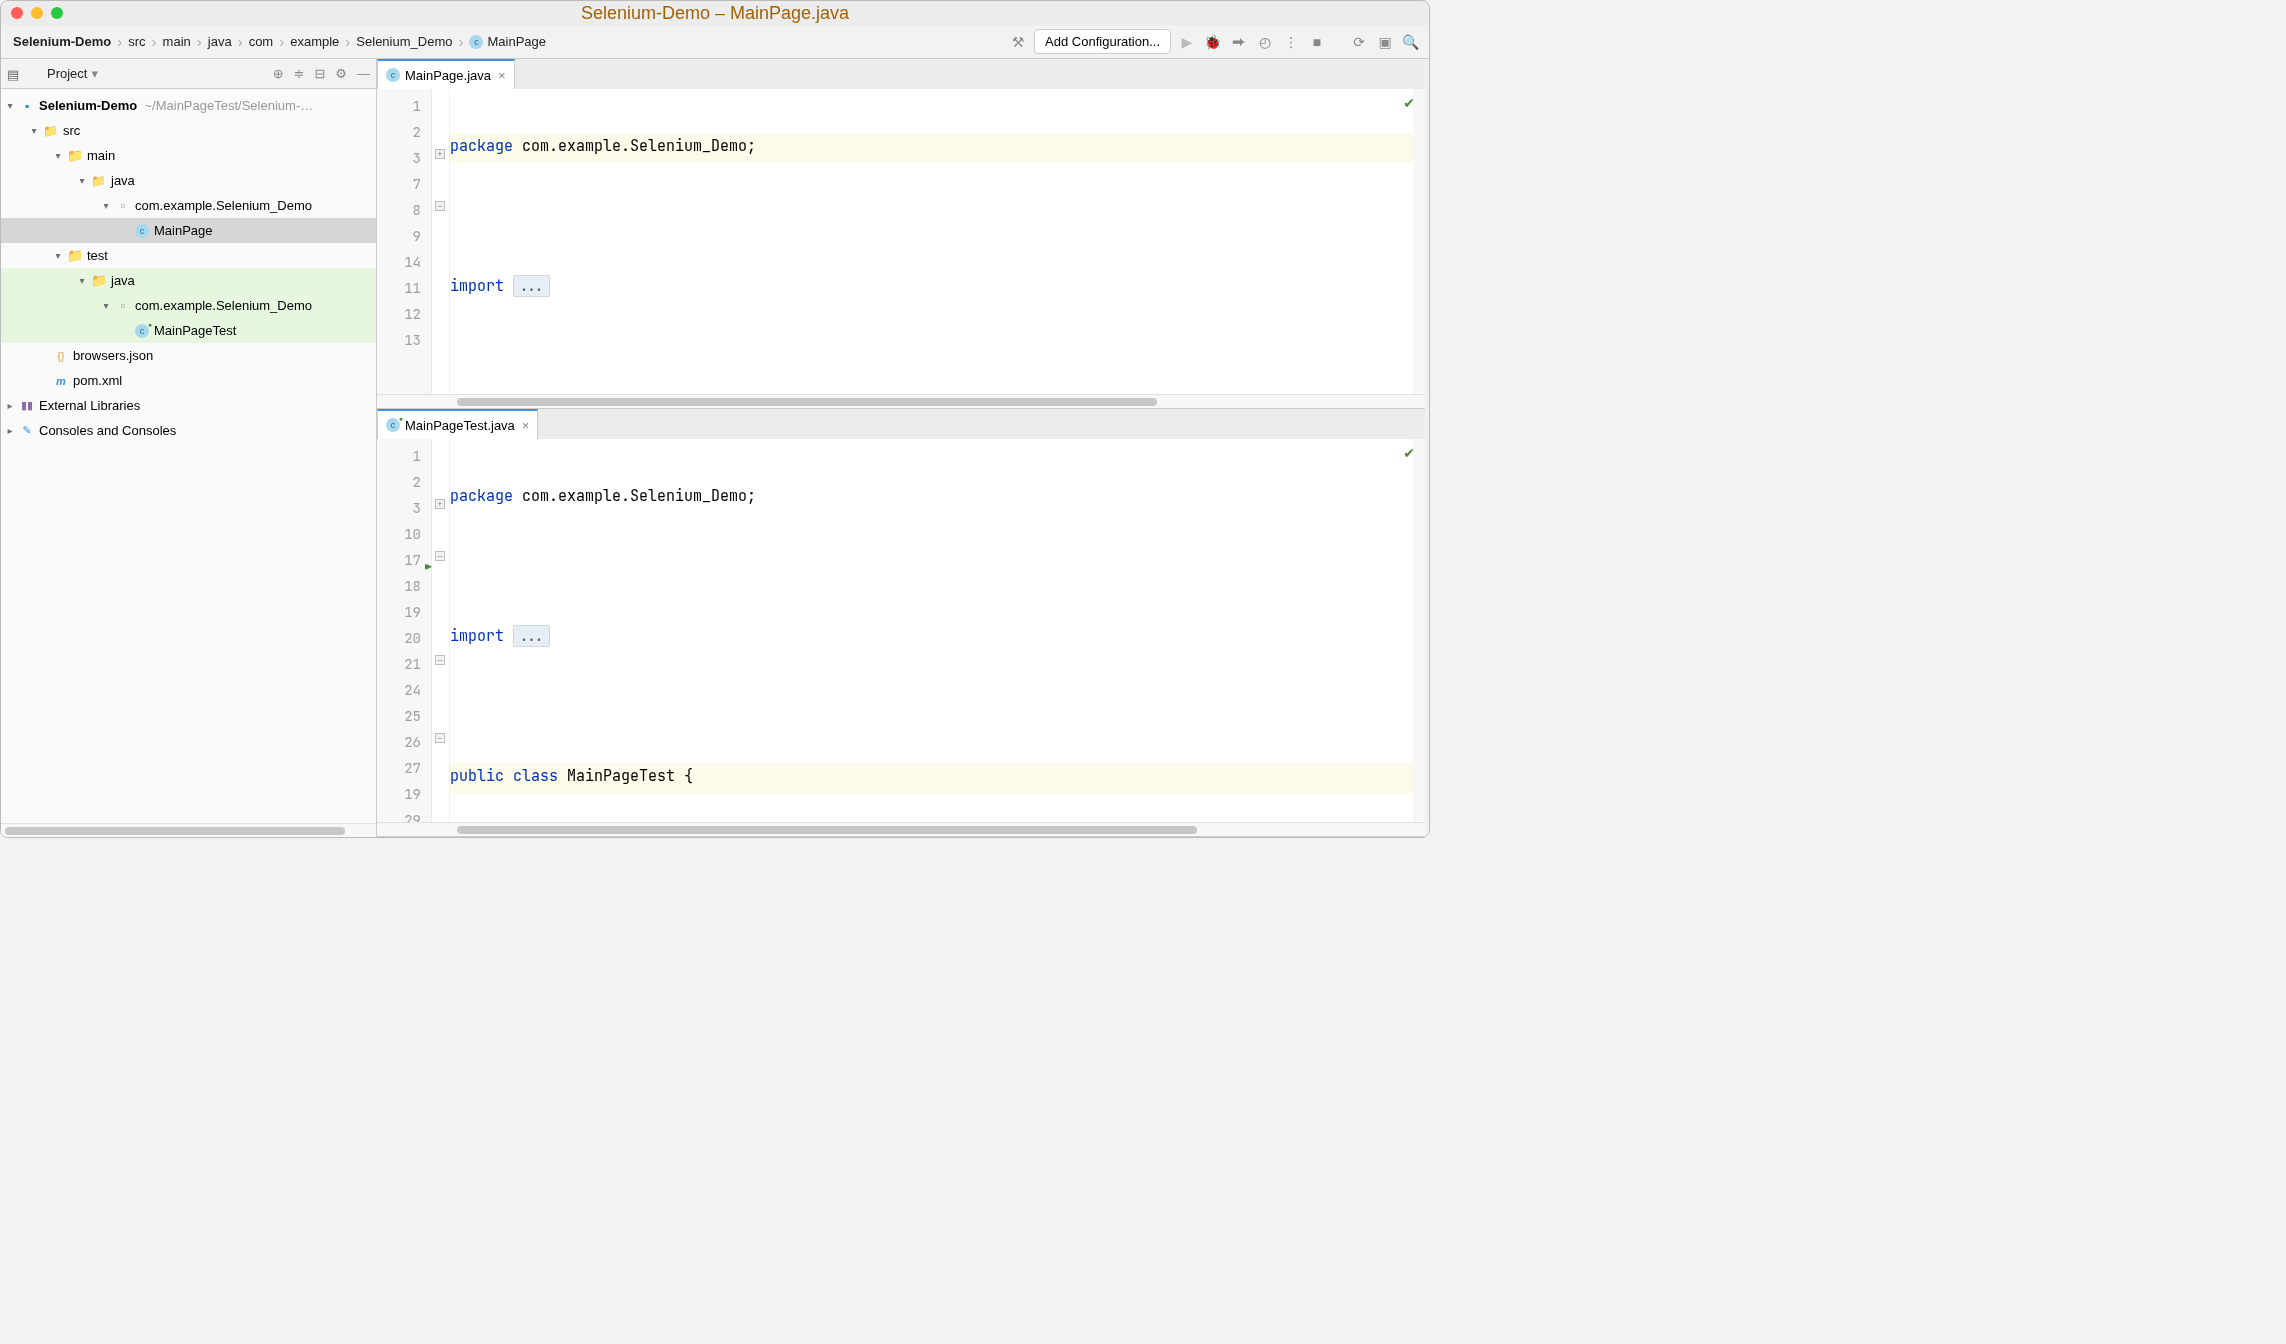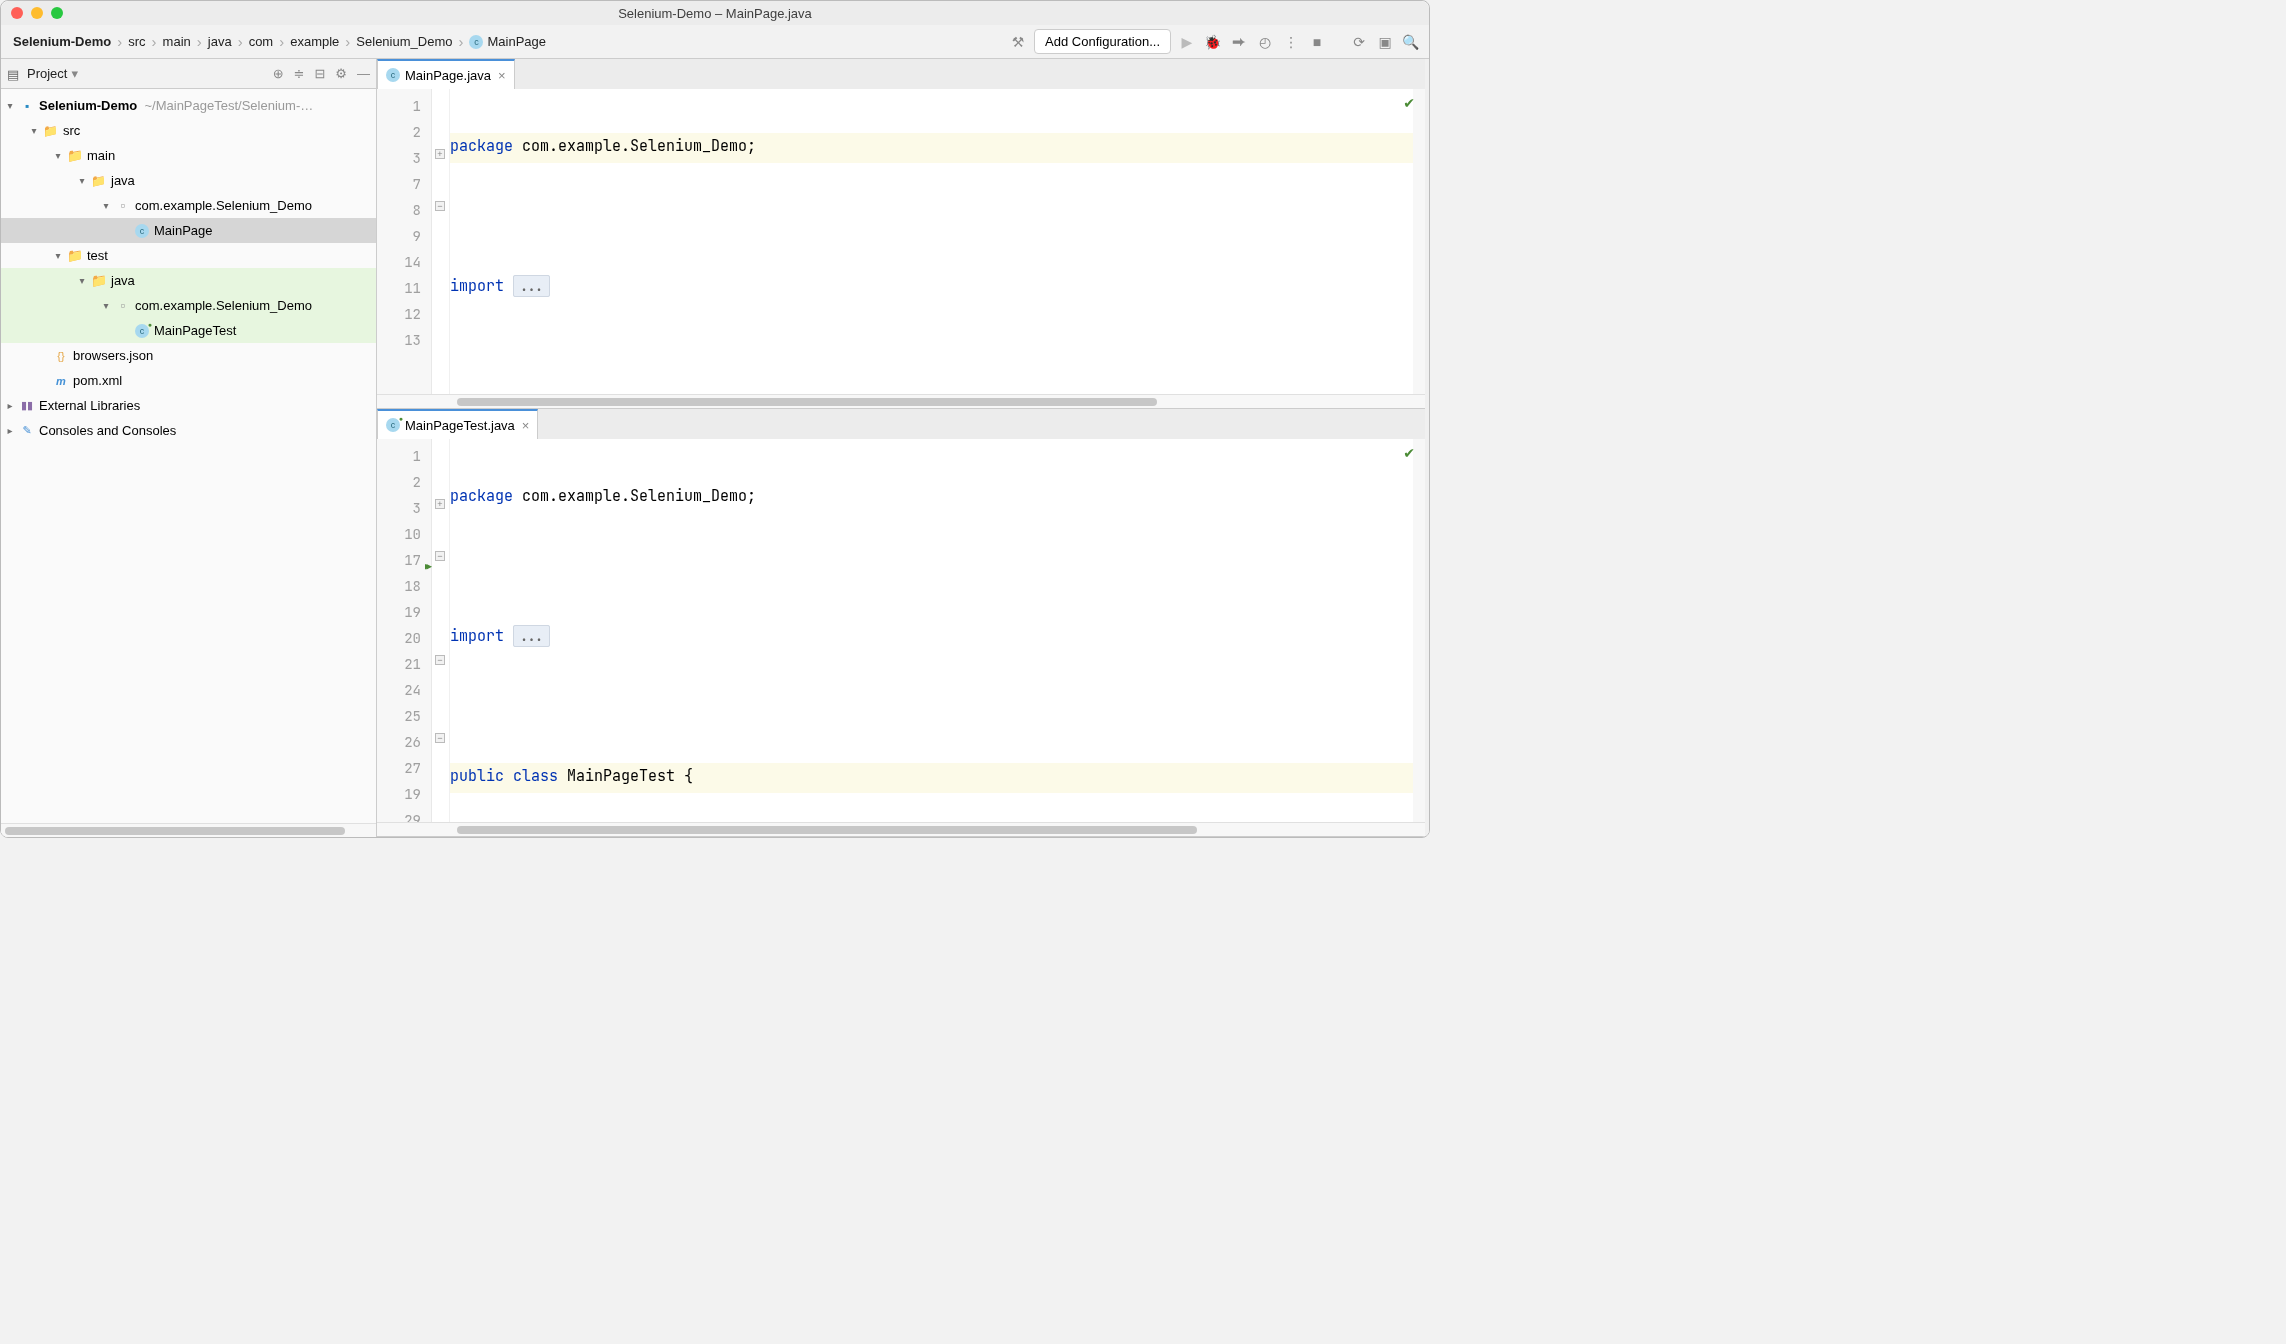--- a/index.html
+++ b/index.html
@@ -32,22 +32,22 @@
     }
     .dots { display: flex; gap: 8px; }
     .dot { width: 12px; height: 12px; border-radius: 50%; }
     .dot.red { background: #ff5f57; }
     .dot.yellow { background: #febc2e; }
     .dot.green { background: #28c840; }
     .title {
       position: absolute;
       left: 50%;
       transform: translateX(-50%);
-      color: #404040;
-      font-size: 13px;
+      color: #a16207;
+      font-size: 18px;
     }
     .navbar {
       height: 34px;
       background: #f2f2f2;
       border-bottom: 1px solid #ccc;
       display: flex;
       align-items: center;
       padding: 0 8px;
     }
     .breadcrumbs { display: flex; align-items: center; font-size: 13px; }
@@ -69,21 +69,21 @@
     .body { flex: 1; display: flex; min-height: 0; }
     .sidebar {
       width: 376px; background: #fafafa; border-right: 1px solid #ccc;
       display: flex; flex-direction: column;
     }
     .sidebar-hdr {
       height: 30px; display: flex; align-items: center; padding: 0 6px;
       border-bottom: 1px solid #ccc; background: #f2f2f2;
     }
     .sidebar-hdr .proj-icon { width: 14px; height: 14px; margin-right: 6px; color: #666; }
-    .sidebar-hdr .title-txt { font-size: 13px; color: #222; }
+    .sidebar-hdr .title-txt { font-size: 13px; color: #222; margin-left: 20px; }
     .sidebar-hdr .chev { color: #888; margin-left: 4px; }
     .sidebar-toolbar { margin-left: auto; display: flex; gap: 10px; color: #888; }
     .tree { flex: 1; overflow: auto; padding-top: 4px; font-size: 13px; }
     .node { display: flex; align-items: center; height: 25px; white-space: nowrap; }
     .node .tw { width: 10px; color: #707070; font-size: 10px; text-align: center; }
     .node .icon { width: 16px; height: 16px; margin: 0 4px; display: inline-flex; align-items: center; justify-content: center; }
     .node.selected { background: #d6d6d6; }
     .node.highlight { background: #e7f6df; }
     .node .dim { color: #999; }
     .folder-icon { color: #2a8bc4; font-size: 12px; }

